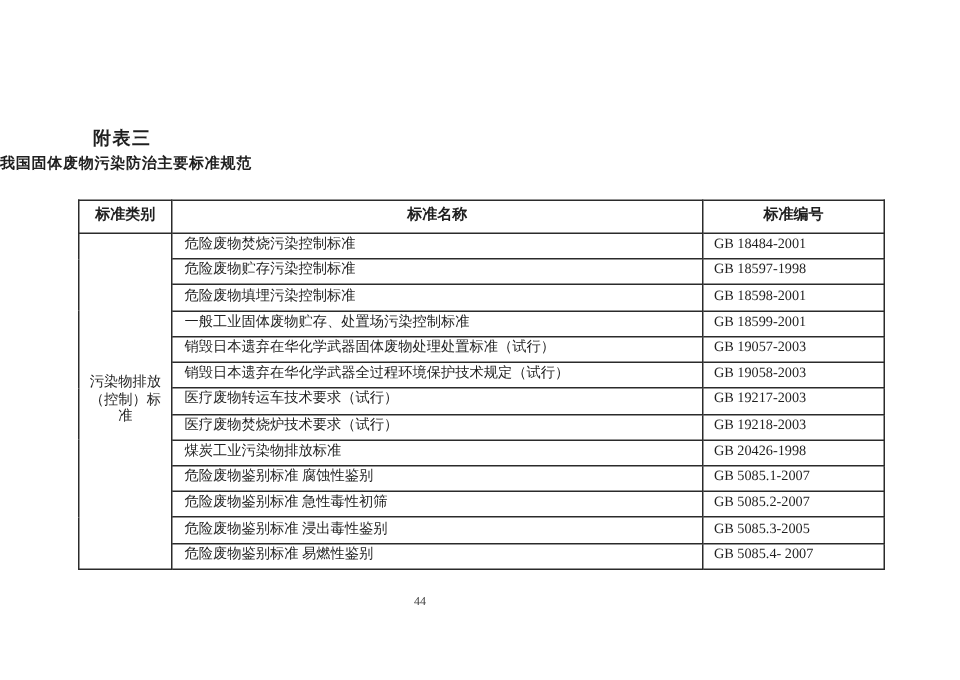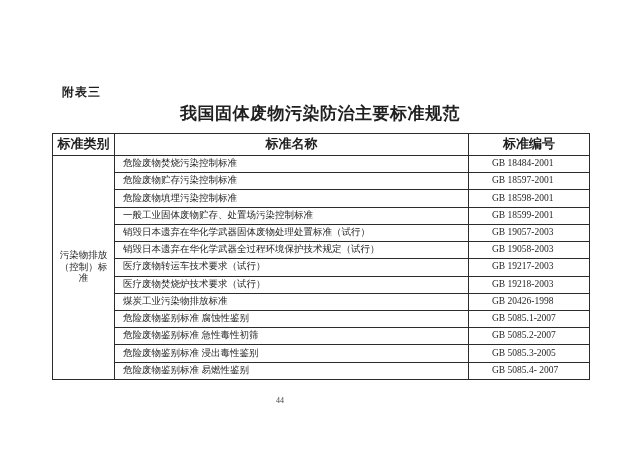--- a/index.html
+++ b/index.html
@@ -20,22 +20,22 @@
     position: absolute;
     left: 62px; top: 84px;
     font-size: 12px;
     font-weight: bold;
     letter-spacing: 1px;
   }
   .doc-title {
     position: absolute;
     left: 0; top: 102px;
     width: 640px;
-    text-align: center;
-    font-size: 17px;
+    text-align: left;
+    font-size: 10px;
     font-weight: bold;
     letter-spacing: 0.5px;
   }
   table.standards {
     position: absolute;
     left: 52px; top: 133px;
     width: 537px;
     height: 247px;
     border-collapse: collapse;
     table-layout: fixed;
@@ -48,36 +48,36 @@
     font-size: 9.5px;
     line-height: 1.25;
   }
   col.c-cat  { width: 62px; }
   col.c-name { width: 354px; }
   col.c-code { width: 121px; }
   table.standards thead th {
     height: 22px;
     text-align: center;
     font-weight: bold;
-    font-size: 13px;
+    font-size: 10px;
   }
   td.cat-cell {
     text-align: center;
     padding: 0 3px;
     font-size: 9.5px;
   }
   td.name-cell {
     text-align: left;
     padding: 0 4px 0 8px;
     white-space: nowrap;
     overflow: hidden;
   }
   td.code-cell {
     text-align: left;
-    padding: 0 4px 0 23px;
+    padding: 0 4px 0 7px;
     white-space: nowrap;
   }
   .page-number {
     position: absolute;
     left: 0; top: 396px;
     width: 560px;
     text-align: center;
     font-size: 8px;
     color: #444444;
   }
@@ -105,21 +105,21 @@
       </tr>
     </thead>
     <tbody>
         <tr>
           <td rowspan="13" class="cat-cell">污染物排放（控制）标准</td>
           <td class="name-cell">危险废物焚烧污染控制标准</td>
           <td class="code-cell">GB 18484-2001</td>
         </tr>
         <tr>
           <td class="name-cell">危险废物贮存污染控制标准</td>
-          <td class="code-cell">GB 18597-2001</td>
+          <td class="code-cell">GB 18597-1998</td>
         </tr>
         <tr>
           <td class="name-cell">危险废物填埋污染控制标准</td>
           <td class="code-cell">GB 18598-2001</td>
         </tr>
         <tr>
           <td class="name-cell">一般工业固体废物贮存、处置场污染控制标准</td>
           <td class="code-cell">GB 18599-2001</td>
         </tr>
         <tr>

